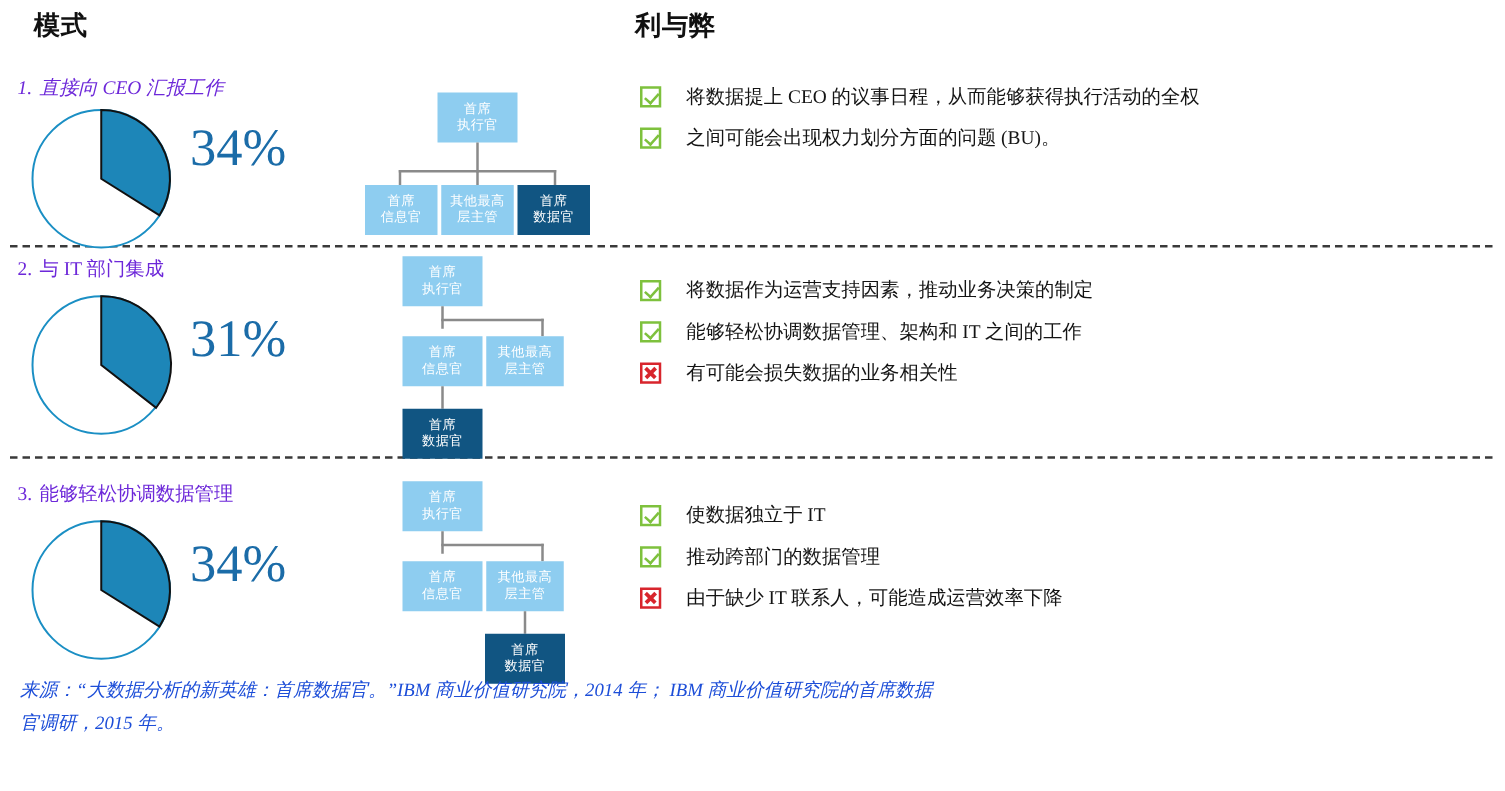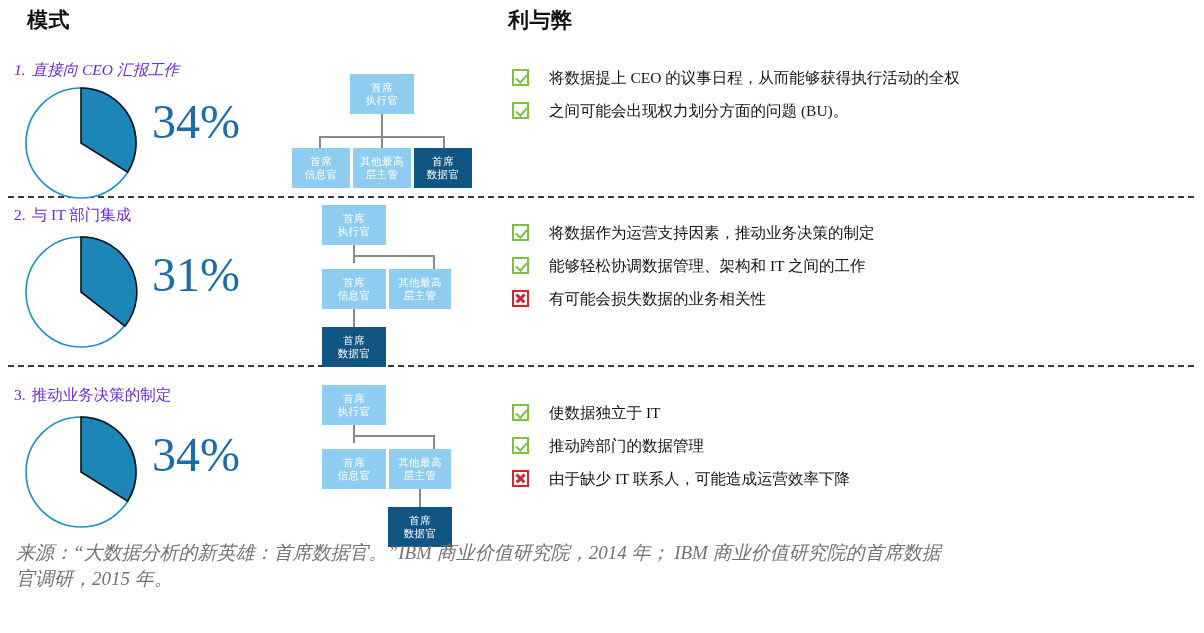--- a/index.html
+++ b/index.html
@@ -36,21 +36,21 @@
     position:absolute;left:14px;top:0;font-size:15.5px;
     white-space:nowrap;color:#6d28d9;
     font-family:"Liberation Serif","DejaVu Serif",serif;
   }
   .sec-title .num{margin-right:6px;}
   .sec-title.italic{font-style:italic;}
 
   .pie-wrap{position:absolute;left:22px;top:24px;width:118px;height:118px;}
   .pct{
     position:absolute;left:152px;top:38px;
-    font-size:48px;line-height:1;color:#1b6ca8;
+    font-size:42px;line-height:1;color:#1b6ca8;
     font-family:"Liberation Serif","DejaVu Serif",serif;
   }
 
   
   .org{position:absolute;left:292px;top:14px;width:200px;height:128px;}
   .obox{
     position:absolute;box-sizing:border-box;
     display:flex;flex-direction:column;align-items:center;justify-content:center;
     color:#ffffff;font-family:"Liberation Sans","DejaVu Sans",sans-serif;
     font-size:10.5px;line-height:13px;text-align:center;
@@ -82,21 +82,21 @@
     content:"";position:absolute;left:1px;top:5.2px;width:11px;height:2.6px;
     background:#d8252c;
   }
   .mark.no::before{transform:rotate(45deg);}
   .mark.no::after{transform:rotate(-45deg);}
   .btext{flex:1 1 auto;white-space:nowrap;}
 
   
   .source{
     position:absolute;left:16px;top:540px;width:1140px;
-    font-style:italic;font-size:19px;line-height:26px;color:#737373;
+    font-style:italic;font-size:15px;line-height:26px;color:#1d4ed8;
     font-family:"Liberation Serif","DejaVu Serif",serif;
   }
 </style>
 </head>
 <body>
 
 <div class="page">
 
   <div class="col-header" id="hdr-modes">模式</div>
   <div class="col-header" id="hdr-pros">利与弊</div>
@@ -204,21 +204,21 @@
       </div>
       <div class="bullet">
         <span class="mark no"></span>
         <span class="btext">有可能会损失数据的业务相关性</span>
       </div>
     </div>
   </div>
 
   <div class="section" id="sec-3">
     <div class="sec-title">
-      <span class="num">3.</span><span>推动业务决策的制定</span>
+      <span class="num">3.</span><span>能够轻松协调数据管理</span>
     </div>
 
     <div class="pie-wrap" style="top:28px;">
       <svg width="118" height="118" viewBox="0 0 118 118">
         <circle cx="59" cy="59" r="55" fill="#ffffff" stroke="#1b8fc4" stroke-width="1.6"></circle>
         <path d="M59 59 L59 4 A55 55 0 0 1 105.6 88.2 Z" fill="#1d86b8" stroke="#111111" stroke-width="1.6"></path>
       </svg>
     </div>
 
     <div class="pct" style="top:46px;">34%</div>

